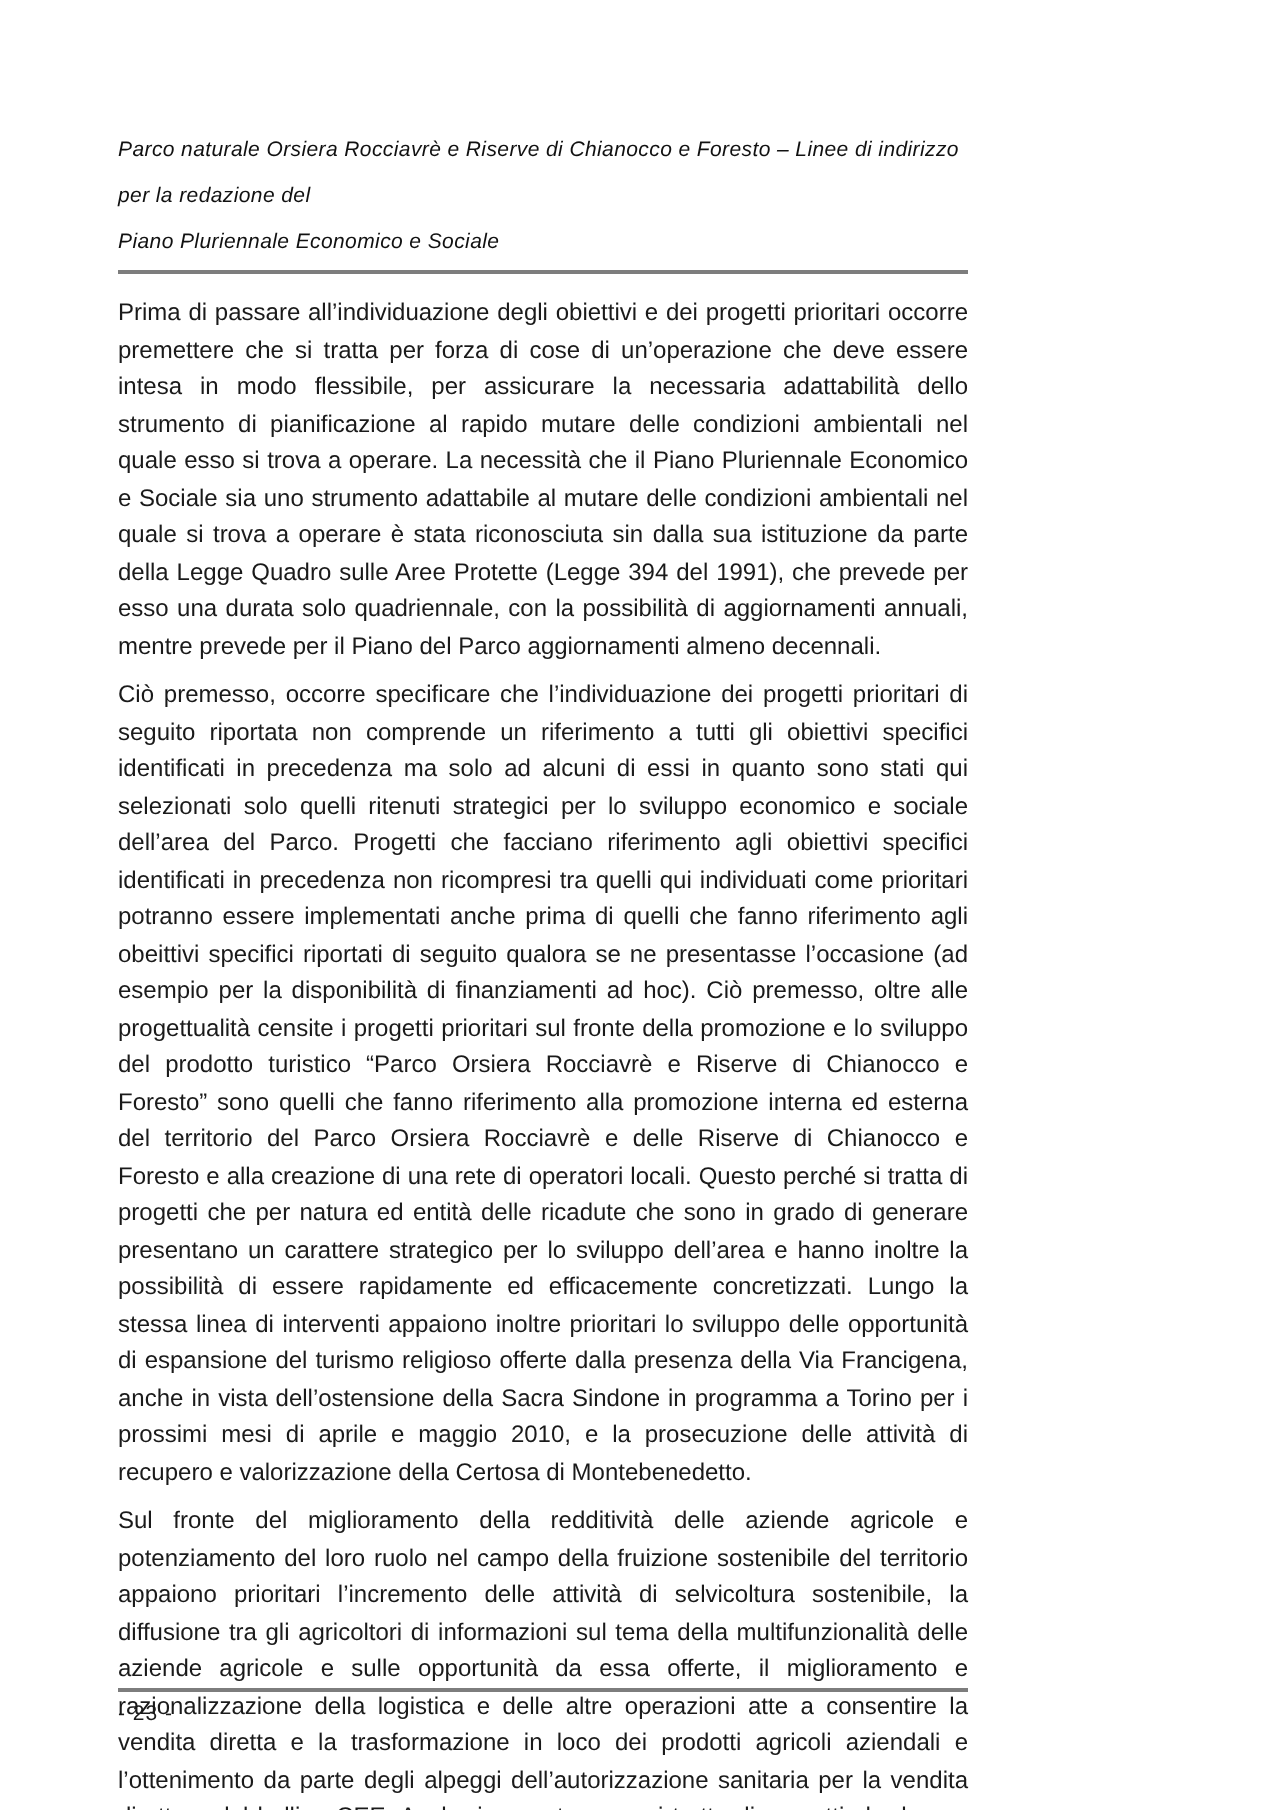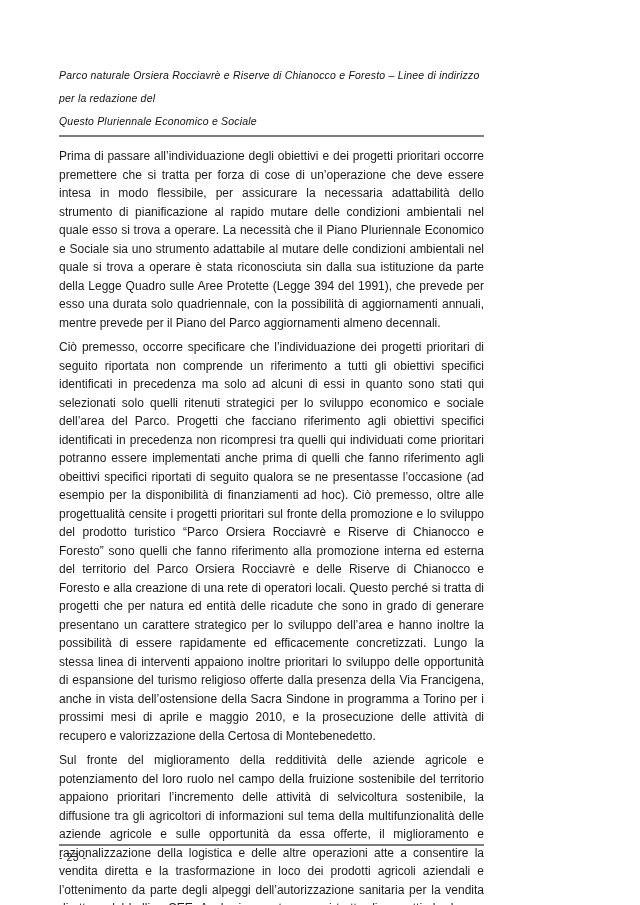--- a/index.html
+++ b/index.html
@@ -65,21 +65,21 @@
     color: #1a1a1a;
   }
 </style>
 </head>
 <body>
 
 <div class="page">
 
   <div class="header">
     <div class="header-line">Parco naturale Orsiera Rocciavrè e Riserve di Chianocco e Foresto – Linee di indirizzo per la redazione del</div>
-    <div class="header-line">Questo Pluriennale Economico e Sociale</div>
+    <div class="header-line">Piano Pluriennale Economico e Sociale</div>
   </div>
 
 
   <div class="body-text">
     <p>Prima di passare all’individuazione degli obiettivi e dei progetti prioritari occorre premettere che si tratta per forza di cose di un’operazione che deve essere intesa in modo flessibile, per assicurare la necessaria adattabilità dello strumento di pianificazione al rapido mutare delle condizioni ambientali nel quale esso si trova a operare. La necessità che il Piano Pluriennale Economico e Sociale sia uno strumento adattabile al mutare delle condizioni ambientali nel quale si trova a operare è stata riconosciuta sin dalla sua istituzione da parte della Legge Quadro sulle Aree Protette (Legge 394 del 1991), che prevede per esso una durata solo quadriennale, con la possibilità di aggiornamenti annuali, mentre prevede per il Piano del Parco aggiornamenti almeno decennali.</p>
     <p>Ciò premesso, occorre specificare che l’individuazione dei progetti prioritari di seguito riportata non comprende un riferimento a tutti gli obiettivi specifici identificati in precedenza ma solo ad alcuni di essi in quanto sono stati qui selezionati solo quelli ritenuti strategici per lo sviluppo economico e sociale dell’area del Parco. Progetti che facciano riferimento agli obiettivi specifici identificati in precedenza non ricompresi tra quelli qui individuati come prioritari potranno essere implementati anche prima di quelli che fanno riferimento agli obeittivi specifici riportati di seguito qualora se ne presentasse l’occasione (ad esempio per la disponibilità di finanziamenti ad hoc). Ciò premesso, oltre alle progettualità censite i progetti prioritari sul fronte della promozione e lo sviluppo del prodotto turistico “Parco Orsiera Rocciavrè e Riserve di Chianocco e Foresto” sono quelli che fanno riferimento alla promozione interna ed esterna del territorio del Parco Orsiera Rocciavrè e delle Riserve di Chianocco e Foresto e alla creazione di una rete di operatori locali. Questo perché si tratta di progetti che per natura ed entità delle ricadute che sono in grado di generare presentano un carattere strategico per lo sviluppo dell’area e hanno inoltre la possibilità di essere rapidamente ed efficacemente concretizzati. Lungo la stessa linea di interventi appaiono inoltre prioritari lo sviluppo delle opportunità di espansione del turismo religioso offerte dalla presenza della Via Francigena, anche in vista dell’ostensione della Sacra Sindone in programma a Torino per i prossimi mesi di aprile e maggio 2010, e la prosecuzione delle attività di recupero e valorizzazione della Certosa di Montebenedetto.</p>
     <p class="stretch-last">Sul fronte del miglioramento della redditività delle aziende agricole e potenziamento del loro ruolo nel campo della fruizione sostenibile del territorio appaiono prioritari l’incremento delle attività di selvicoltura sostenibile, la diffusione tra gli agricoltori di informazioni sul tema della multifunzionalità delle aziende agricole e sulle opportunità da essa offerte, il miglioramento e razionalizzazione della logistica e delle altre operazioni atte a consentire la vendita diretta e la trasformazione in loco dei prodotti agricoli aziendali e l’ottenimento da parte degli alpeggi dell’autorizzazione sanitaria per la vendita diretta o del bollino CEE. Anche in questo caso si tratta di progetti che hanno carattere strategico e presentano la possibilità di essere rapidamente ed efficacemente concretizzati. Nel medio periodo, la realizzazione di centraline per la produzione di energia idroelettrica previa verifica della fattibilità economica e</p>
   </div>
 
   <div class="footer">

